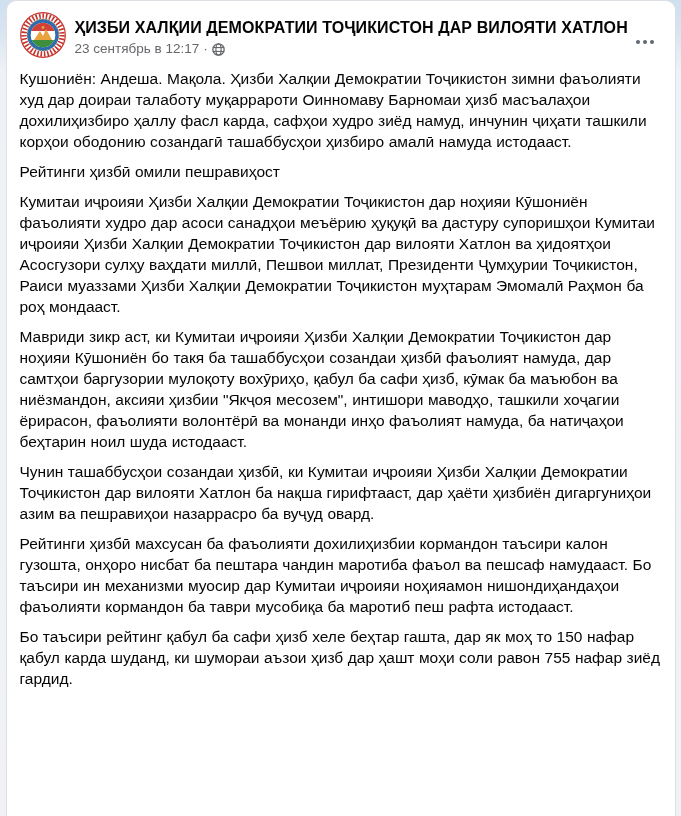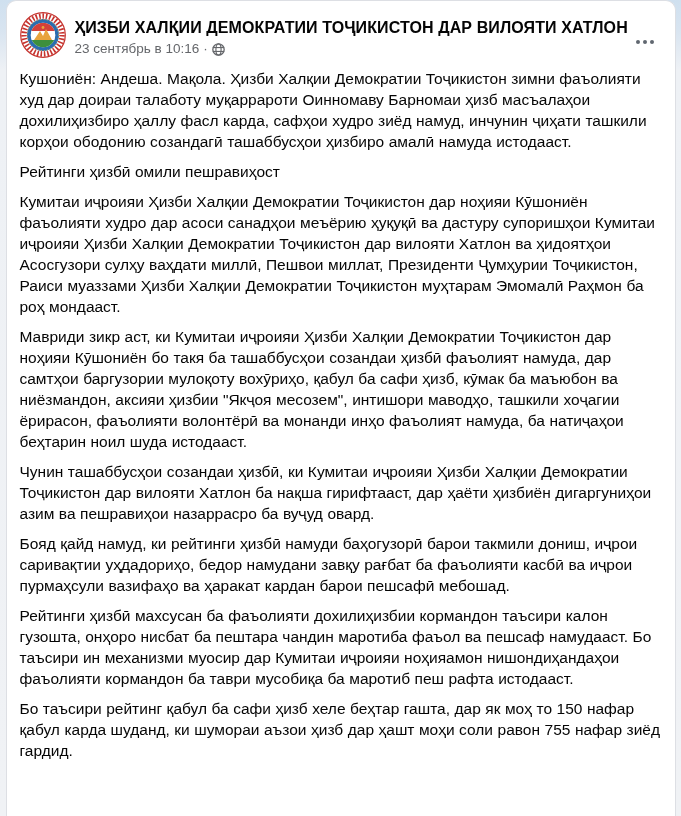--- a/index.html
+++ b/index.html
@@ -98,21 +98,21 @@
           <rect x="10" y="28" width="26" height="8" fill="#3d8f3d"></rect>
           <path d="M14 28 L20 19 L23 24 L26 17 L32 28 Z" fill="#e8a33d"></path>
           <circle cx="23" cy="15.5" r="1.4" fill="#e8a33d"></circle>
         </g>
       </svg>
     </div>
 
     <div class="header-text">
       <div class="page-name">ҲИЗБИ ХАЛҚИИ ДЕМОКРАТИИ ТОҶИКИСТОН ДАР ВИЛОЯТИ ХАТЛОН</div>
       <div class="meta-row">
-        <span>23 сентябрь в 10:16</span>
+        <span>23 сентябрь в 12:17</span>
         <span class="meta-sep">·</span>
         <span class="globe">
           <svg viewBox="0 0 16 16" width="13" height="13">
             <circle cx="8" cy="8" r="7" fill="none" stroke="#65676b" stroke-width="1.6"></circle>
             <ellipse cx="8" cy="8" rx="3.2" ry="7" fill="none" stroke="#65676b" stroke-width="1.4"></ellipse>
             <line x1="1" y1="5.6" x2="15" y2="5.6" stroke="#65676b" stroke-width="1.4"></line>
             <line x1="1" y1="10.4" x2="15" y2="10.4" stroke="#65676b" stroke-width="1.4"></line>
           </svg>
         </span>
       </div>
@@ -127,19 +127,18 @@
     </button>
 
   </div>
 
   <div class="post-body">
     <p>Кушониён: Андеша. Мақола. Ҳизби Халқии Демократии Тоҷикистон зимни фаъолияти худ дар доираи талаботу муқаррароти Оинномаву Барномаи ҳизб масъалаҳои дохилиҳизбиро ҳаллу фасл карда, сафҳои худро зиёд намуд, инчунин ҷиҳати ташкили корҳои ободонию созандагӣ ташаббусҳои ҳизбиро амалӣ намуда истодааст.</p>
     <p>Рейтинги ҳизбӣ омили пешравиҳост</p>
     <p>Кумитаи иҷроияи Ҳизби Халқии Демократии Тоҷикистон дар ноҳияи Кӯшониён фаъолияти худро дар асоси санадҳои меъёрию ҳуқуқӣ ва дастуру супоришҳои Кумитаи иҷроияи Ҳизби Халқии Демократии Тоҷикистон дар вилояти Хатлон ва ҳидоятҳои Асосгузори сулҳу ваҳдати миллӣ, Пешвои миллат, Президенти Ҷумҳурии Тоҷикистон, Раиси муаззами Ҳизби Халқии Демократии Тоҷикистон муҳтарам Эмомалӣ Раҳмон ба роҳ мондааст.</p>
     <p>Мавриди зикр аст, ки Кумитаи иҷроияи Ҳизби Халқии Демократии Тоҷикистон дар ноҳияи Кӯшониён бо такя ба ташаббусҳои созандаи ҳизбӣ фаъолият намуда, дар самтҳои баргузории мулоқоту вохӯриҳо, қабул ба сафи ҳизб, кӯмак ба маъюбон ва ниёзмандон, аксияи ҳизбии "Якҷоя месозем", интишори маводҳо, ташкили хоҷагии ёрирасон, фаъолияти волонтёрӣ ва монанди инҳо фаъолият намуда, ба натиҷаҳои беҳтарин ноил шуда истодааст.</p>
     <p>Чунин ташаббусҳои созандаи ҳизбӣ, ки Кумитаи иҷроияи Ҳизби Халқии Демократии Тоҷикистон дар вилояти Хатлон ба нақша гирифтааст, дар ҳаёти ҳизбиён дигаргуниҳои азим ва пешравиҳои назаррасро ба вуҷуд овард.</p>
-    <p>Бояд қайд намуд, ки рейтинги ҳизбӣ намуди баҳогузорӣ барои такмили дониш, иҷрои саривақтии уҳдадориҳо, бедор намудани завқу рағбат ба фаъолияти касбӣ ва иҷрои пурмаҳсули вазифаҳо ва ҳаракат кардан барои пешсафӣ мебошад.</p>
     <p>Рейтинги ҳизбӣ махсусан ба фаъолияти дохилиҳизбии кормандон таъсири калон гузошта, онҳоро нисбат ба пештара чандин маротиба фаъол ва пешсаф намудааст. Бо таъсири ин механизми муосир дар Кумитаи иҷроияи ноҳияамон нишондиҳандаҳои фаъолияти кормандон ба таври мусобиқа ба маротиб пеш рафта истодааст.</p>
     <p>Бо таъсири рейтинг қабул ба сафи ҳизб хеле беҳтар гашта, дар як моҳ то 150 нафар қабул карда шуданд, ки шумораи аъзои ҳизб дар ҳашт моҳи соли равон 755 нафар зиёд гардид.</p>
 
   </div>
 
 </div>
 
 </body></html>

